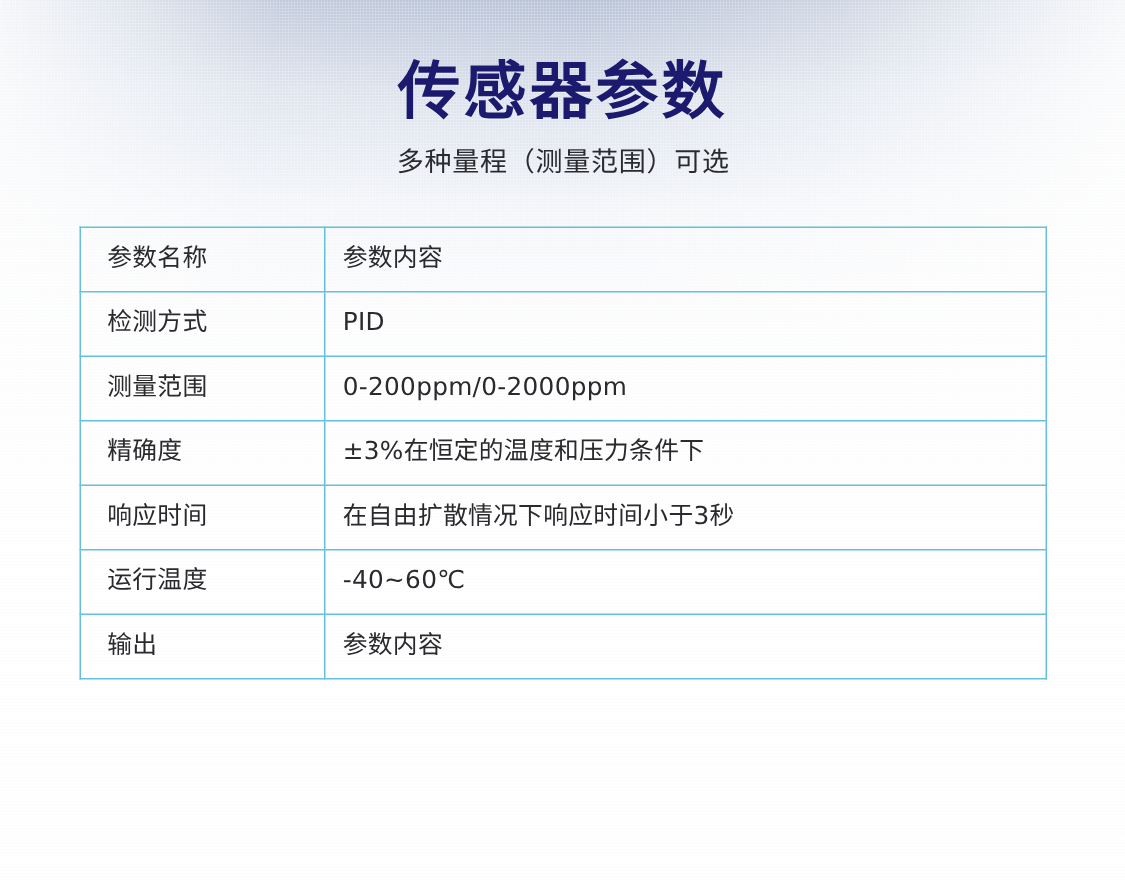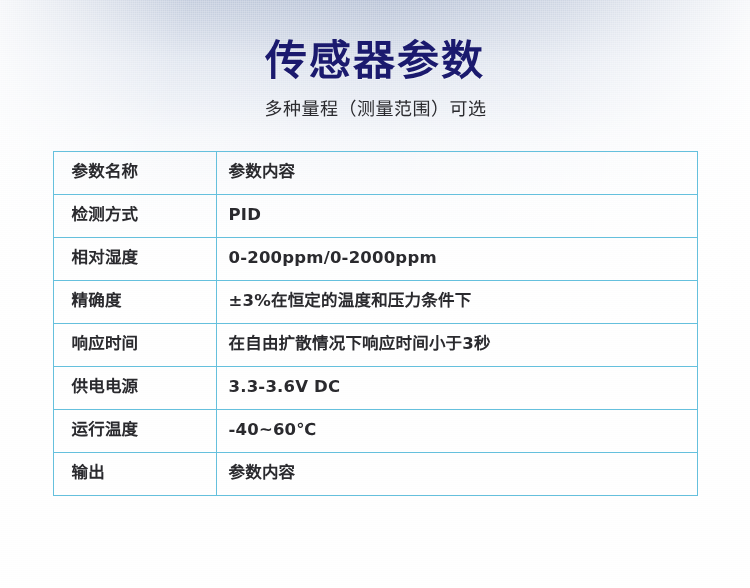--- a/index.html
+++ b/index.html
@@ -107,33 +107,33 @@
   }
   table.spec-table col.col-name { width: 163px; }
   table.spec-table col.col-value { width: auto; }
 
   table.spec-table td {
     border: 1px solid #65c0dd;
     height: 42px;
     padding: 0 0 0 18px;
     font-family: "DejaVu Sans", "Liberation Sans", sans-serif;
     font-size: 16.5px;
-    font-weight: 700;
+    font-weight: 400;
     color: #2a2a2e;
     line-height: 1.25;
     vertical-align: middle;
     background: transparent;
     white-space: nowrap;
     letter-spacing: 0.2px;
   }
   table.spec-table td.cell-value {
     padding-left: 12px;
   }
   table.spec-table tr.header-row td {
-    font-weight: 700;
+    font-weight: 400;
   }
 </style>
 </head>
 <body>
 
 <div id="page">
 
   <div class="bg-wash bg-wash-a"></div>
   <div class="bg-wash bg-wash-b"></div>
   <div class="bg-wash bg-wash-c"></div>
@@ -153,34 +153,30 @@
       <tbody id="spec-table-body">
           <tr class="header-row">
             <td class="cell-name">参数名称</td>
             <td class="cell-value">参数内容</td>
           </tr>
           <tr>
             <td class="cell-name">检测方式</td>
             <td class="cell-value">PID</td>
           </tr>
           <tr>
-            <td class="cell-name">相对湿度</td>
+            <td class="cell-name">测量范围</td>
             <td class="cell-value">0-200ppm/0-2000ppm</td>
           </tr>
           <tr>
             <td class="cell-name">精确度</td>
             <td class="cell-value">±3%在恒定的温度和压力条件下</td>
           </tr>
           <tr>
             <td class="cell-name">响应时间</td>
             <td class="cell-value">在自由扩散情况下响应时间小于3秒</td>
-          </tr>
-          <tr>
-            <td class="cell-name">供电电源</td>
-            <td class="cell-value">3.3-3.6V DC</td>
           </tr>
           <tr>
             <td class="cell-name">运行温度</td>
             <td class="cell-value">-40~60℃</td>
           </tr>
           <tr>
             <td class="cell-name">输出</td>
             <td class="cell-value">参数内容</td>
           </tr>
         </tbody>

